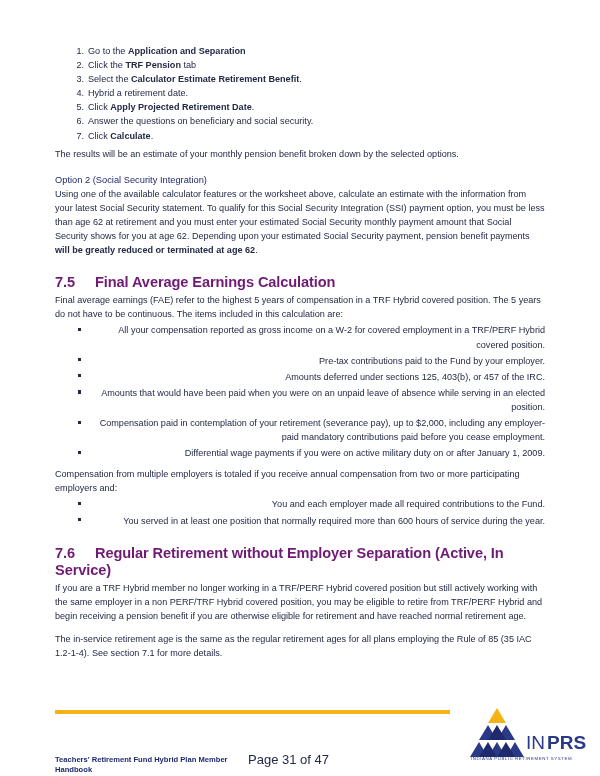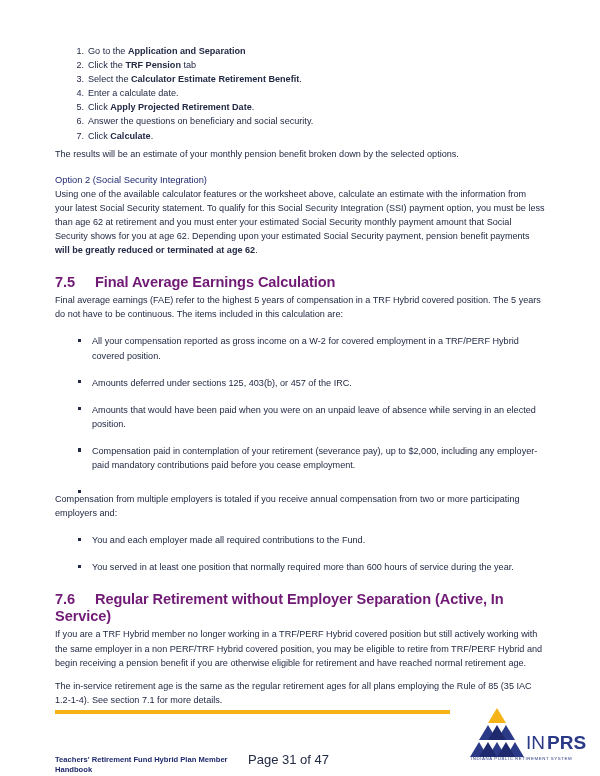--- a/index.html
+++ b/index.html
@@ -54,21 +54,22 @@
   
   ul.sqlist {
     margin: 0;
     padding: 0;
     list-style: none;
   }
   ul.sqlist li {
     position: relative;
     padding-left: 37px;
     line-height: 14.1px;
-    margin-top: 13px;
+    margin-top: 2px;
+    text-align: right;
   }
   ul.sqlist li .sq {
     position: absolute;
     left: 23px;
     top: 4.6px;
     width: 3.2px;
     height: 3.2px;
     background: #232a45;
   }
 
@@ -151,21 +152,21 @@
       <li>
         <span class="num">1.</span><span>Go to the </span><b>Application and Separation</b><span></span>
       </li>
       <li>
         <span class="num">2.</span><span>Click the </span><b>TRF Pension</b><span> tab</span>
       </li>
       <li>
         <span class="num">3.</span><span>Select the </span><b>Calculator Estimate Retirement Benefit</b><span>.</span>
       </li>
       <li>
-        <span class="num">4.</span><span>Enter a calculate date.</span><b></b><span></span>
+        <span class="num">4.</span><span>Hybrid a retirement date.</span><b></b><span></span>
       </li>
       <li>
         <span class="num">5.</span><span>Click </span><b>Apply Projected Retirement Date</b><span>.</span>
       </li>
       <li>
         <span class="num">6.</span><span>Answer the questions on beneficiary and social security.</span><b></b><span></span>
       </li>
       <li>
         <span class="num">7.</span><span>Click </span><b>Calculate</b><span>.</span>
       </li>
@@ -174,26 +175,26 @@
     <p class="after-list">The results will be an estimate of your monthly pension benefit broken down by the selected options.</p>
 
     <h3 class="sub">Option 2 (Social Security Integration)</h3>
     <p><span>Using one of the available calculator features or the worksheet above, calculate an estimate with the information from your latest Social Security statement. To qualify for this Social Security Integration (SSI) payment option, you must be less than age 62 at retirement and you must enter your estimated Social Security monthly payment amount that Social Security shows for you at age 62. Depending upon your estimated Social Security payment, pension benefit payments </span><b>will be greatly reduced or terminated at age 62</b><span>.</span></p>
 
     <h2 class="sec"><span class="secnum">7.5</span><span>Final Average Earnings Calculation</span></h2>
     <p>Final average earnings (FAE) refer to the highest 5 years of compensation in a TRF Hybrid covered position. The 5 years do not have to be continuous. The items included in this calculation are:</p>
 
     <ul class="sqlist">
       <li><span class="sq"></span><span>All your compensation reported as gross income on a W-2 for covered employment in a TRF/PERF Hybrid covered position.</span></li>
-      <li><span class="sq"></span></li>
+      <li><span class="sq"></span><span>Pre-tax contributions paid to the Fund by your employer.</span></li>
       <li><span class="sq"></span><span>Amounts deferred under sections 125, 403(b), or 457 of the IRC.</span></li>
       <li><span class="sq"></span><span>Amounts that would have been paid when you were on an unpaid leave of absence while serving in an elected position.</span></li>
       <li><span class="sq"></span><span>Compensation paid in contemplation of your retirement (severance pay), up to $2,000, including any employer-paid mandatory contributions paid before you cease employment.</span></li>
       <li><span class="sq"></span></li>
-      <li><span class="sq"></span></li>
+      <li><span class="sq"></span><span>Differential wage payments if you were on active military duty on or after January 1, 2009.</span></li>
     </ul>
 
     <div class="gap-s"></div>
     <p>Compensation from multiple employers is totaled if you receive annual compensation from two or more participating employers and:</p>
 
     <ul class="sqlist">
       <li><span class="sq"></span><span>You and each employer made all required contributions to the Fund.</span></li>
       <li><span class="sq"></span><span>You served in at least one position that normally required more than 600 hours of service during the year.</span></li>
     </ul>
 

